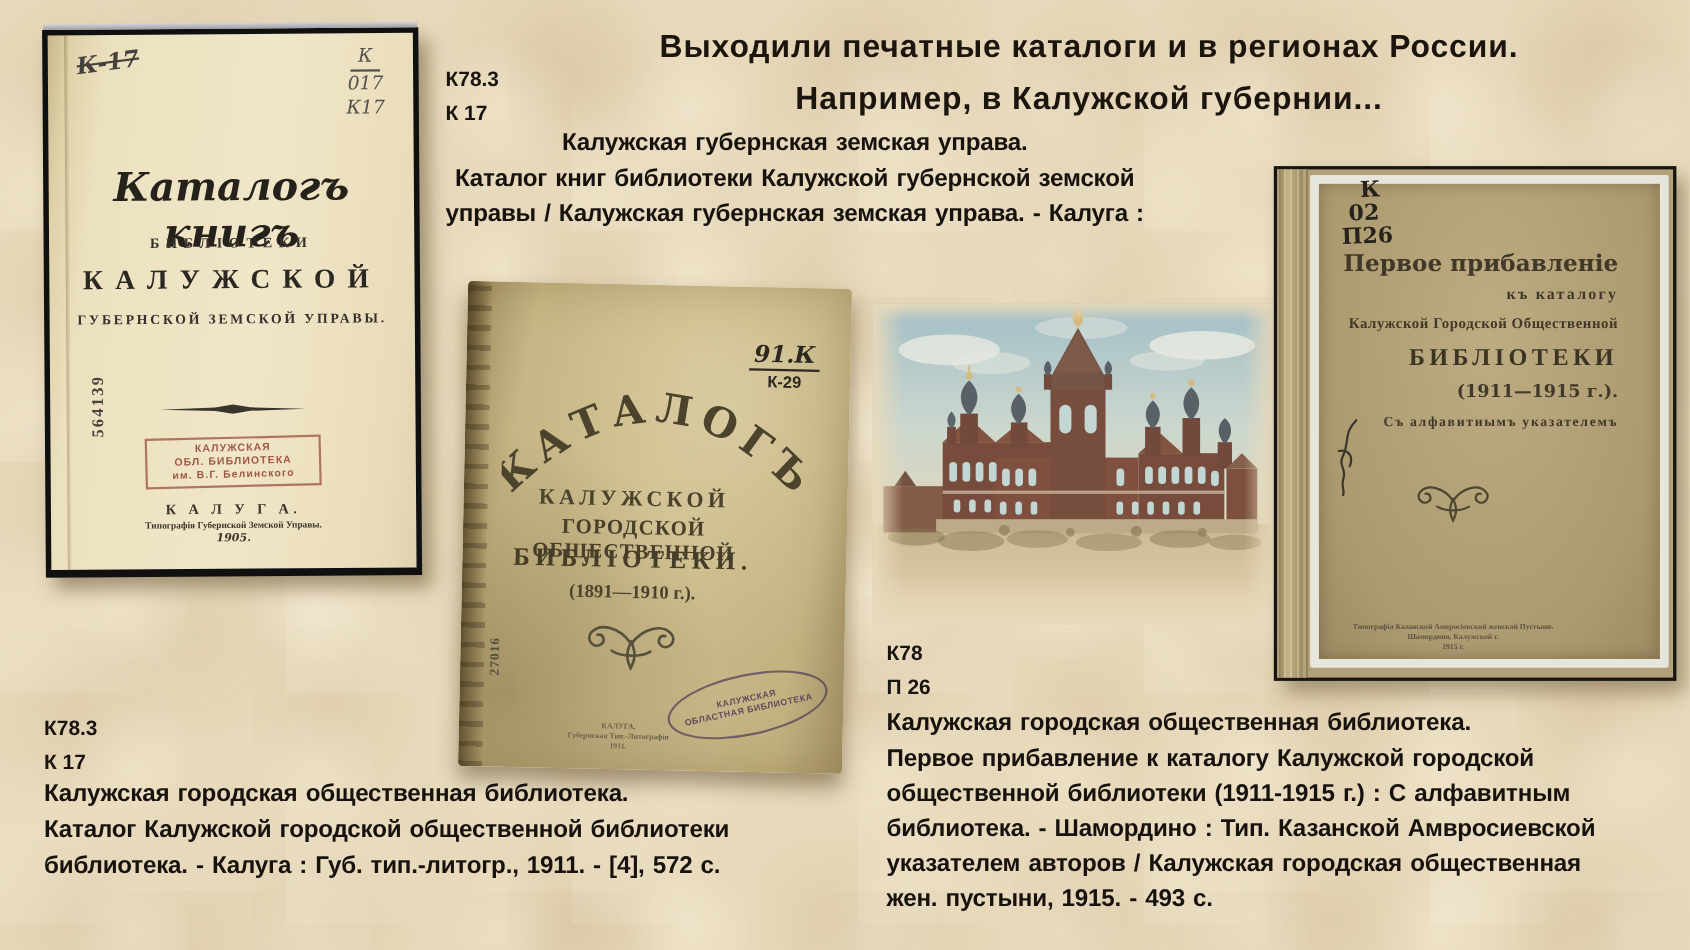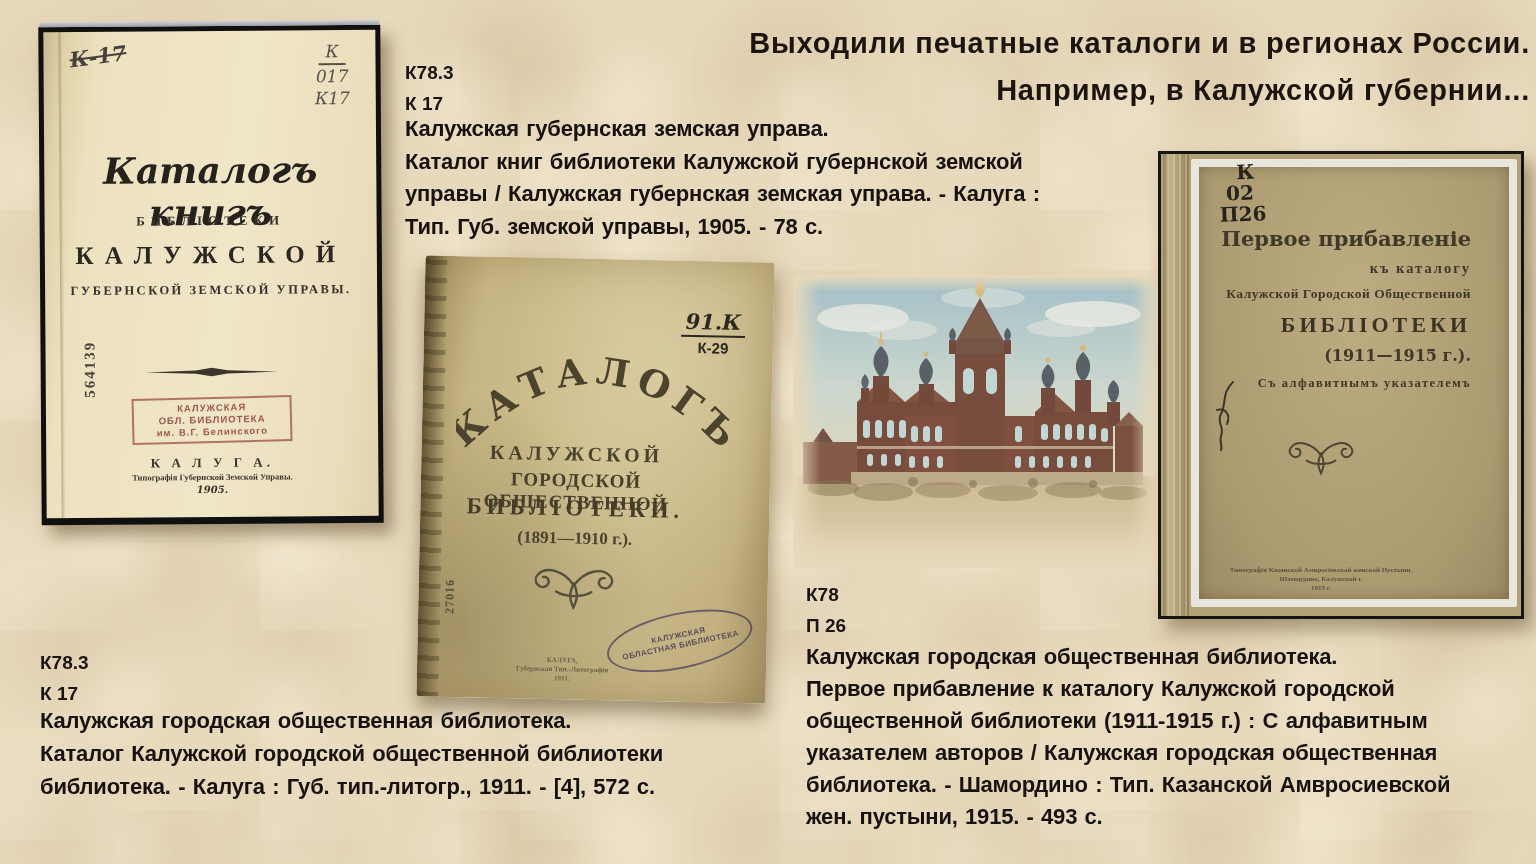--- a/index.html
+++ b/index.html
@@ -11,21 +11,21 @@
       radial-gradient(circle at 30% 40%, rgba(172,140,96,.13) 0, transparent 45%),
       radial-gradient(circle at 70% 65%, rgba(255,248,230,.30) 0, transparent 40%),
       radial-gradient(circle at 55% 15%, rgba(166,132,88,.10) 0, transparent 35%),
       radial-gradient(circle at 10% 85%, rgba(255,250,235,.22) 0, transparent 40%);
     background-size:230px 190px,170px 150px,320px 270px,260px 210px;
   }
   .abs{position:absolute;}
   
   .title{left:450px;top:20px;width:1080px;text-align:center;
     font-weight:700;font-size:29px;line-height:47px;letter-spacing:.8px;color:#1c150e;}
-  .title span{display:block;text-align:right;}
+  .title span{display:block;}
   .classmark{font-weight:700;font-size:19px;line-height:31px;color:#1a1410;}
   .bib{font-weight:700;font-size:22px;color:#17120e;letter-spacing:-.2px;word-spacing:1.5px;}
   .bib div{white-space:nowrap;}
   #bib1 div{line-height:32.5px;}
   #bib2 div{line-height:32px;}
   #bib3 div{line-height:33px;}
   
   .book1{left:40px;top:26px;width:332px;height:486px;background:#101010;
     padding:5px 5px 7px 5px;box-shadow:9px 11px 16px rgba(96,76,44,.5);transform:rotate(-.4deg);}
   .b1-topedge{left:1px;top:-5px;right:1px;height:5px;background:linear-gradient(#d2d3d7,#9fa0a6);}
@@ -150,25 +150,24 @@
       <div class="l2">Типографія Губернской Земской Управы.</div>
       <div class="l3">1905.</div>
     </div>
   </div>
 </div>
 
 <div class="abs classmark" style="left:405px;top:57px;">
   <div>К78.3</div>
   <div>К 17</div>
 </div>
-<div id="bib1" class="abs bib" style="left:405px;top:113px;">
+<div id="bib1" class="abs bib" style="left:405px;top:113px;text-align:center;">
   <div>Калужская губернская земская управа.</div>
   <div>Каталог книг библиотеки Калужской губернской земской</div>
   <div>управы / Калужская губернская земская управа. - Калуга :</div>
-  <div>Тип. Губ. земской управы, 1905. - 78 с.</div>
 </div>
 
 <div class="abs book2">
   <div class="abs b2-spine"></div>
   <div class="abs b2-shelf">
     <div class="l1">91.К</div>
     <div class="l2">К-29</div>
   </div>
   <svg class="abs b2-arch" width="280" height="100" viewBox="0 0 280 100">
     <defs>
@@ -364,22 +363,22 @@
 </div>
 
 <div class="abs classmark" style="left:806px;top:579px;">
   <div>К78</div>
   <div>П 26</div>
 </div>
 <div id="bib2" class="abs bib" style="left:806px;top:641px;">
   <div>Калужская городская общественная  библиотека.</div>
   <div>Первое прибавление к каталогу Калужской городской</div>
   <div>общественной  библиотеки (1911-1915 г.) : С алфавитным</div>
+  <div>библиотека. - Шамордино : Тип. Казанской Амвросиевской</div>
   <div>указателем авторов / Калужская городская  общественная</div>
-  <div>библиотека. - Шамордино : Тип. Казанской Амвросиевской</div>
   <div>жен. пустыни, 1915. - 493 с.</div>
 </div>
 
 <div class="abs classmark" style="left:40px;top:647px;">
   <div>К78.3</div>
   <div>К 17</div>
 </div>
 <div id="bib3" class="abs bib" style="left:40px;top:704px;">
   <div>Калужская городская общественная  библиотека.</div>
   <div>Каталог Калужской городской общественной  библиотеки</div>

